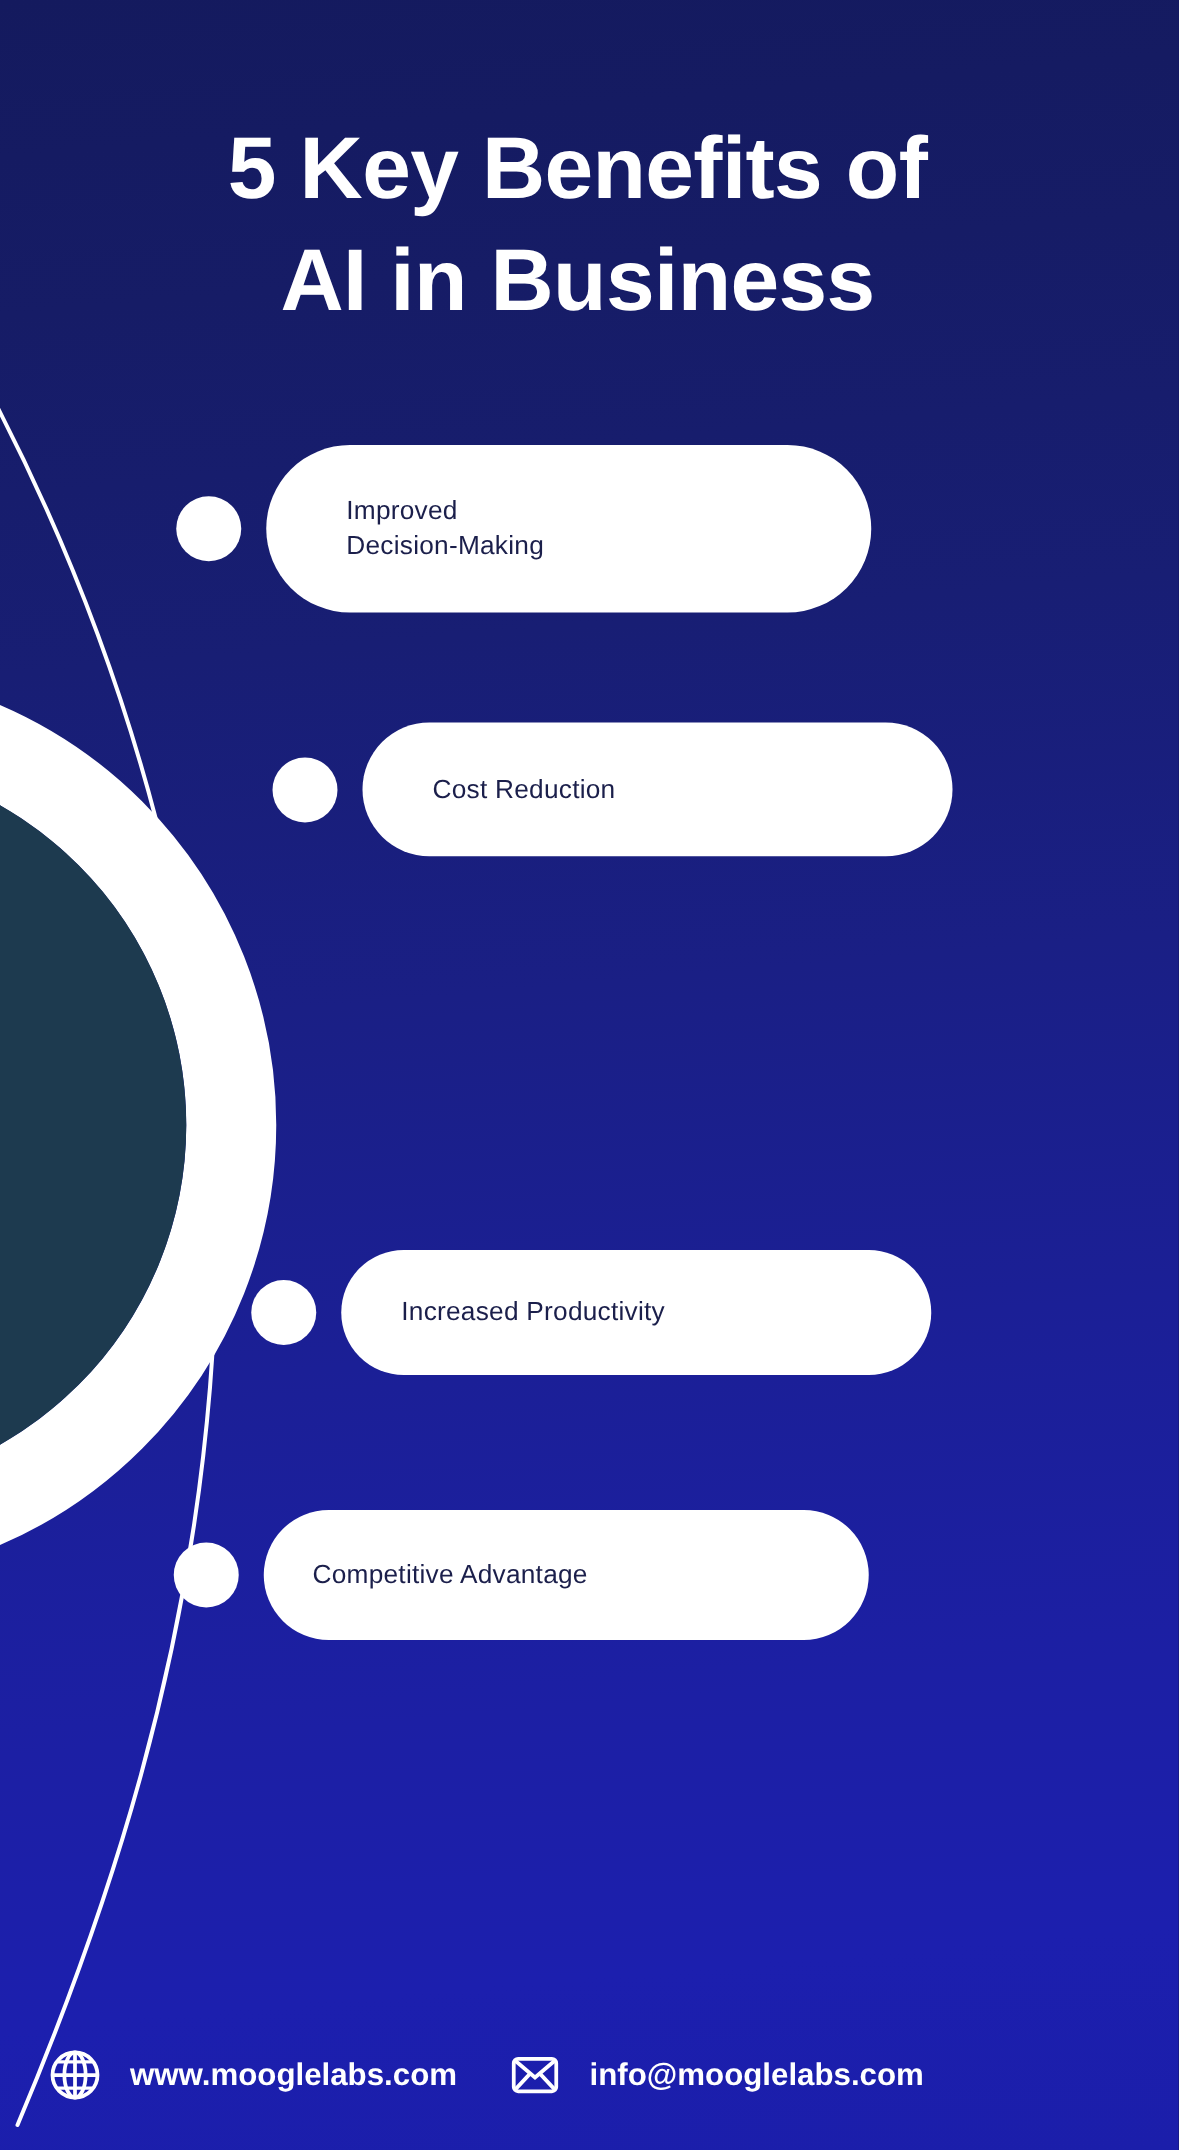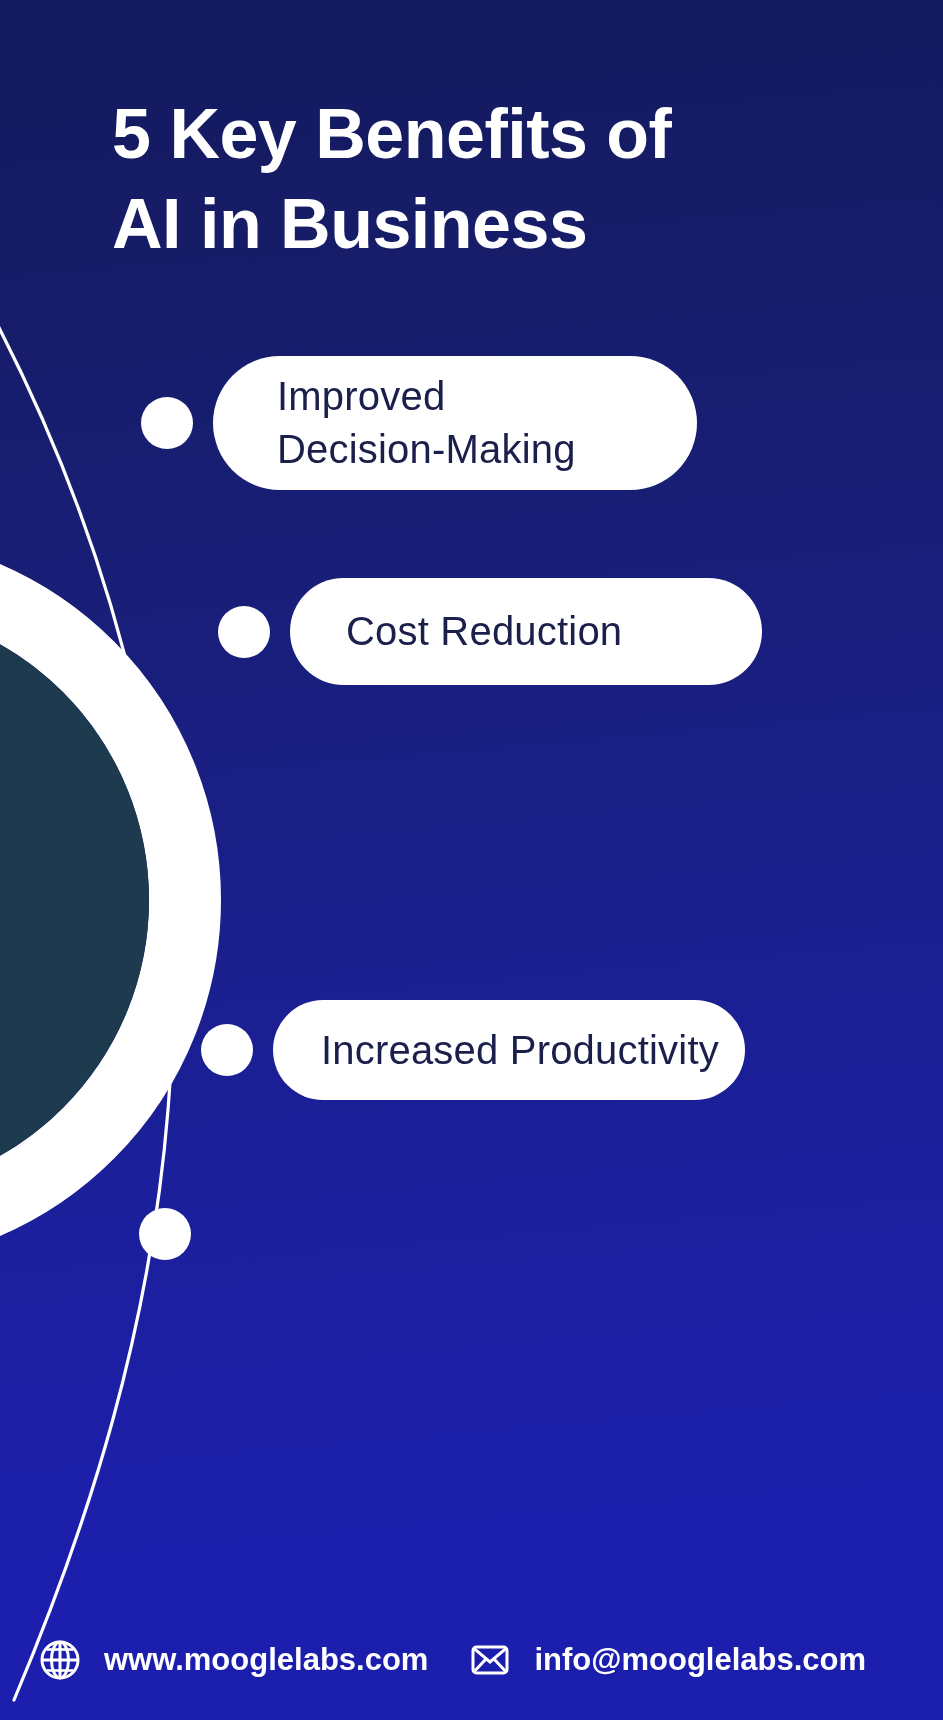--- a/index.html
+++ b/index.html
@@ -41,20 +41,21 @@
     position: absolute;
     left: 112px;
     top: 42px;
     width: 700px;
     color: #ffffff;
     font-size: 70px;
     line-height: 1.29;
     font-weight: bold;
     letter-spacing: -0.5px;
     white-space: pre-line;
+    text-align: center;
   }
 
   
   .benefits {
     position: absolute;
     left: 0;
     top: 0;
     width: 943px;
     height: 1720px;
   }
@@ -74,21 +75,21 @@
   }
 
   .pill {
     margin-left: 20px;
     background: #ffffff;
     border-radius: 70px;
     color: #1b1f4b;
     display: flex;
     align-items: center;
     box-sizing: border-box;
-    font-size: 40px;
+    font-size: 21px;
     line-height: 1.32;
     letter-spacing: 0.2px;
     white-space: pre-line;
   }
 
   
   .row-1 { left: 141px; top: 356px; }
   .row-1 .pill { width: 484px; height: 134px; padding: 0 0 0 64px; }
 
   .row-2 { left: 218px; top: 578px; }
@@ -118,21 +119,21 @@
   }
   .footer-item + .footer-item { margin-left: 40px; }
   .footer-icon {
     width: 44px;
     height: 44px;
     flex: 0 0 auto;
     display: block;
   }
   .footer-text {
     margin-left: 22px;
-    font-size: 31px;
+    font-size: 25px;
     font-weight: bold;
     letter-spacing: 0px;
     white-space: nowrap;
   }
 </style>
 </head>
 <body>
 
 <div class="poster">
 
@@ -167,20 +168,23 @@
 
     <div class="benefit-row row-4">
       <span class="bullet"></span>
       <div class="pill">
         <span>Increased Productivity</span>
       </div>
     </div>
 
     <div class="benefit-row row-5">
       <span class="bullet"></span>
+      <div class="pill">
+        <span>Competitive Advantage</span>
+      </div>
     </div>
 
   </div>
 
   <div class="footer">
 
     <div class="footer-item">
       <svg class="footer-icon" viewBox="0 0 44 44" aria-hidden="true">
         <circle cx="22" cy="22" r="18" fill="none" stroke="#ffffff" stroke-width="3"></circle>
         <ellipse cx="22" cy="22" rx="8.5" ry="18" fill="none" stroke="#ffffff" stroke-width="3"></ellipse>

